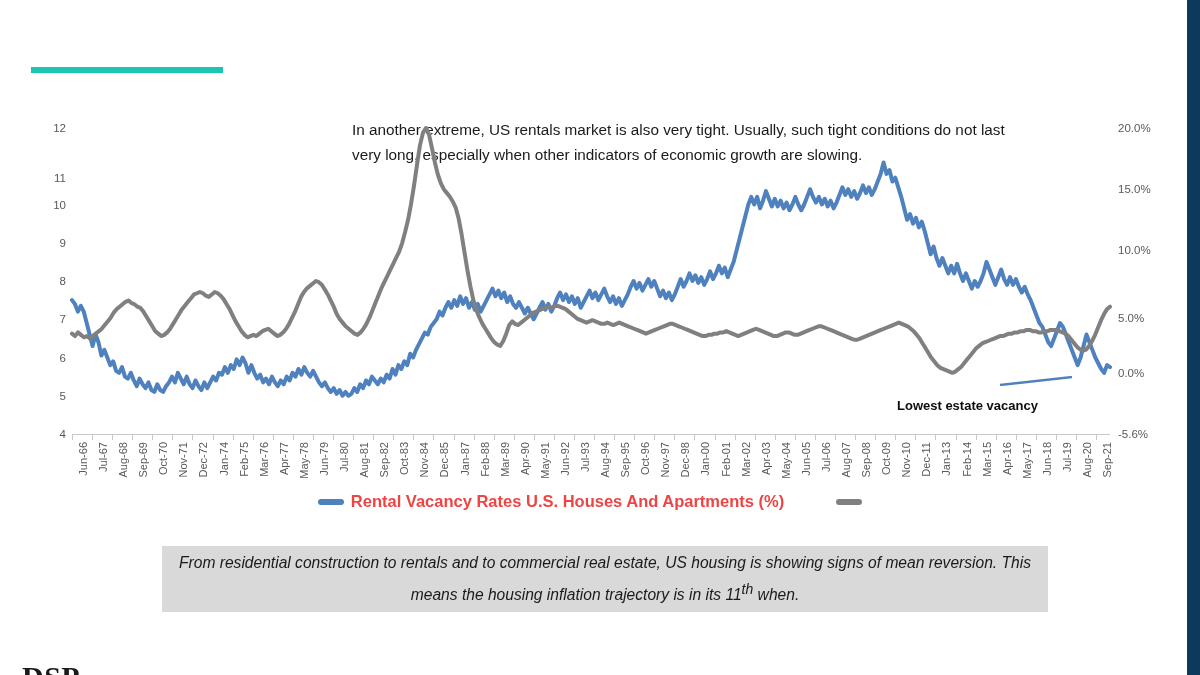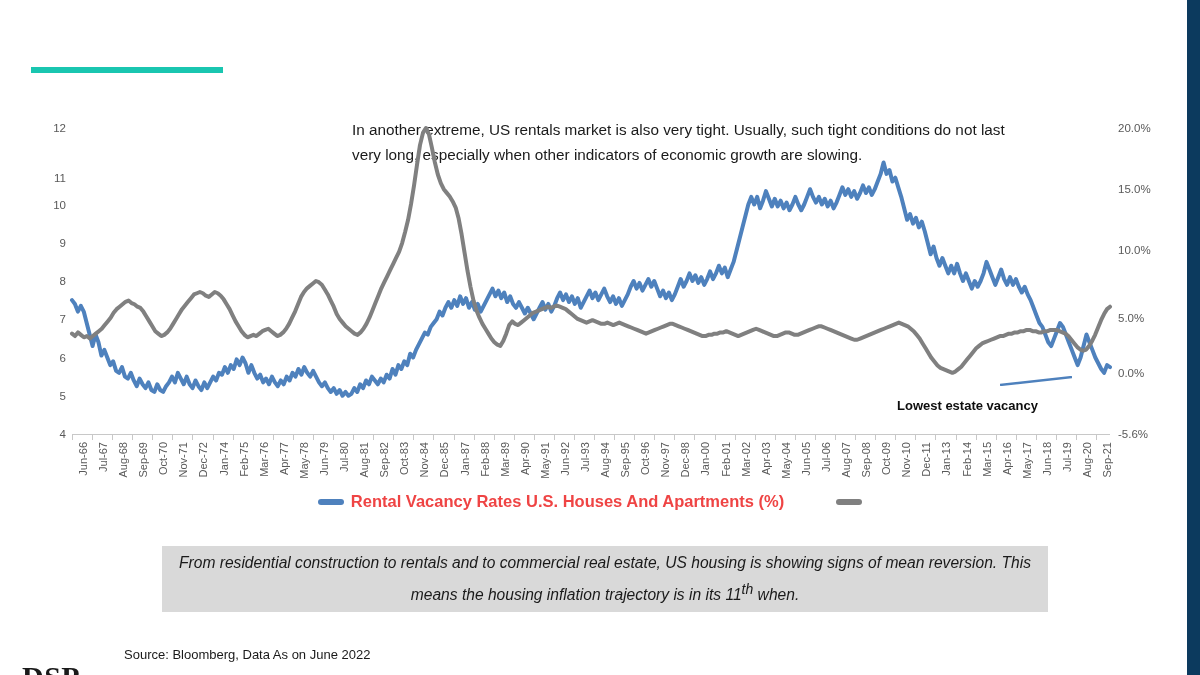--- a/index.html
+++ b/index.html
@@ -335,15 +335,14 @@
   <div id="caption">
     <div id="caption-text">
       <span>From residential construction to rentals and to commercial real estate, US housing is showing signs of mean reversion. This means the housing inflation trajectory is in its 11</span><sup>th</sup><span> when.</span>
     </div>
   </div>
 
   <div id="logo">
     <div id="logo-text">DSP</div>
     <div id="logo-underline"></div>
   </div>
-  <div id="source">Source:  Bloomberg,  Data As on June  2022</div>
 
 </div>
 
 </body></html>

